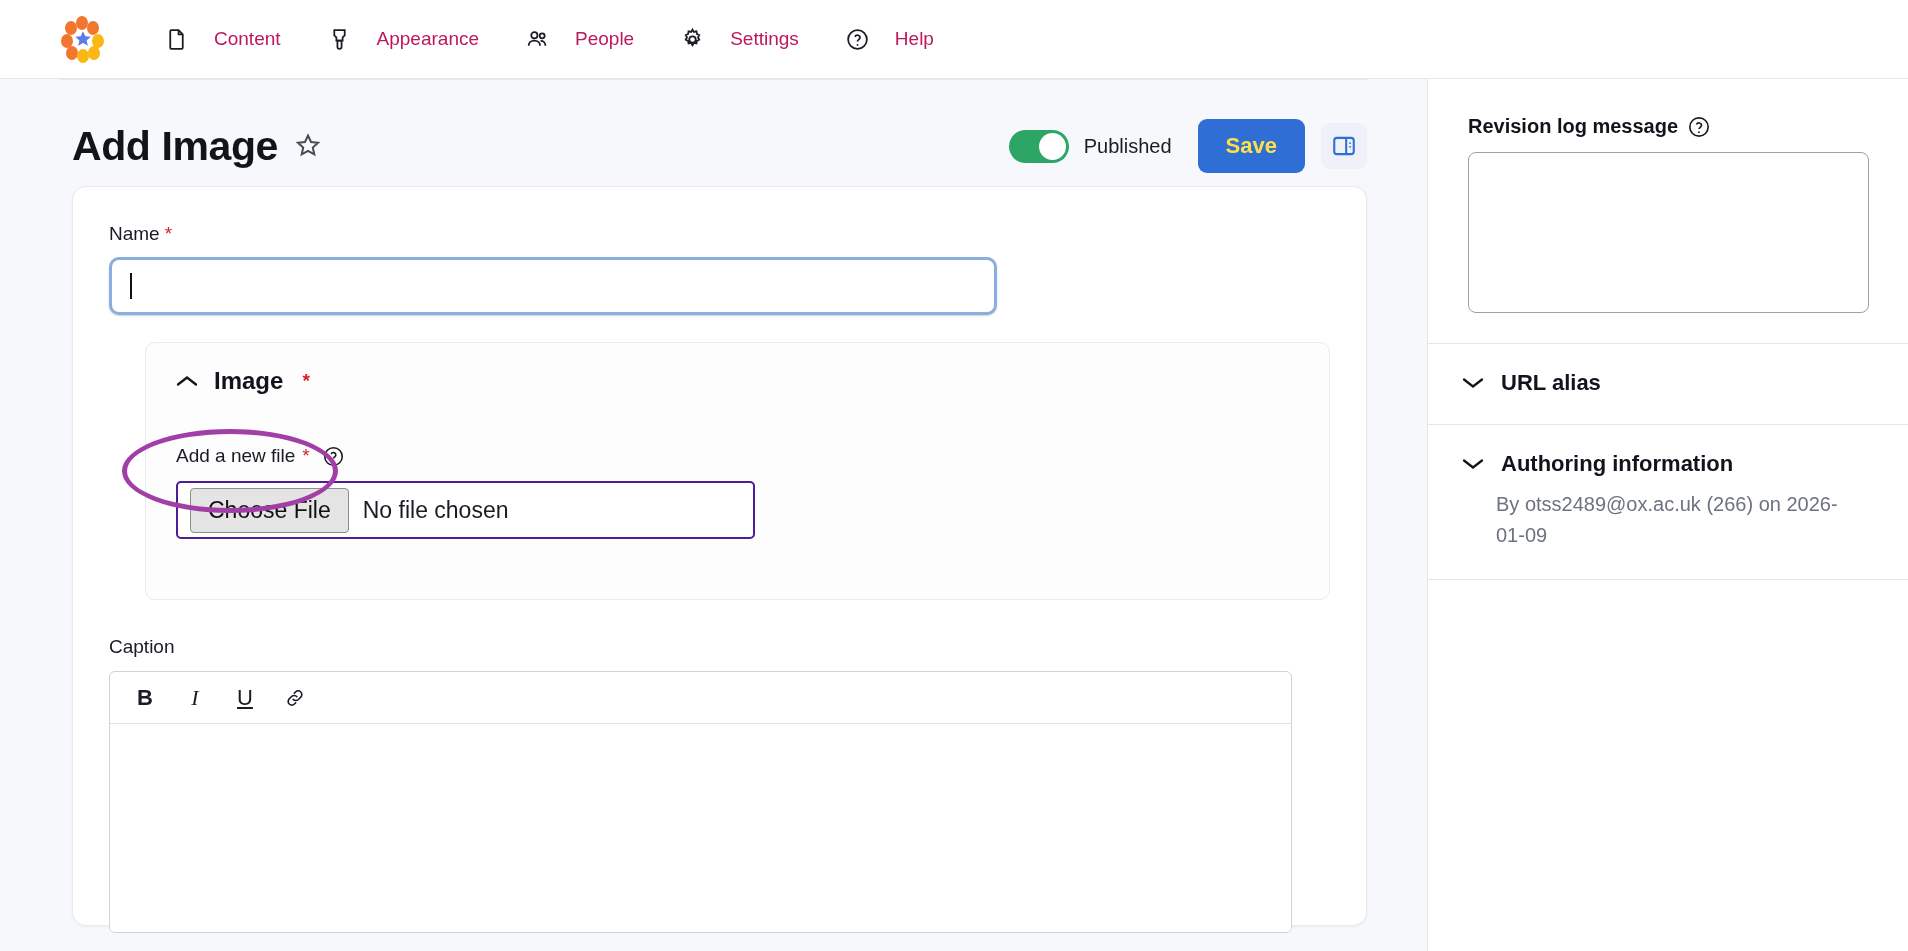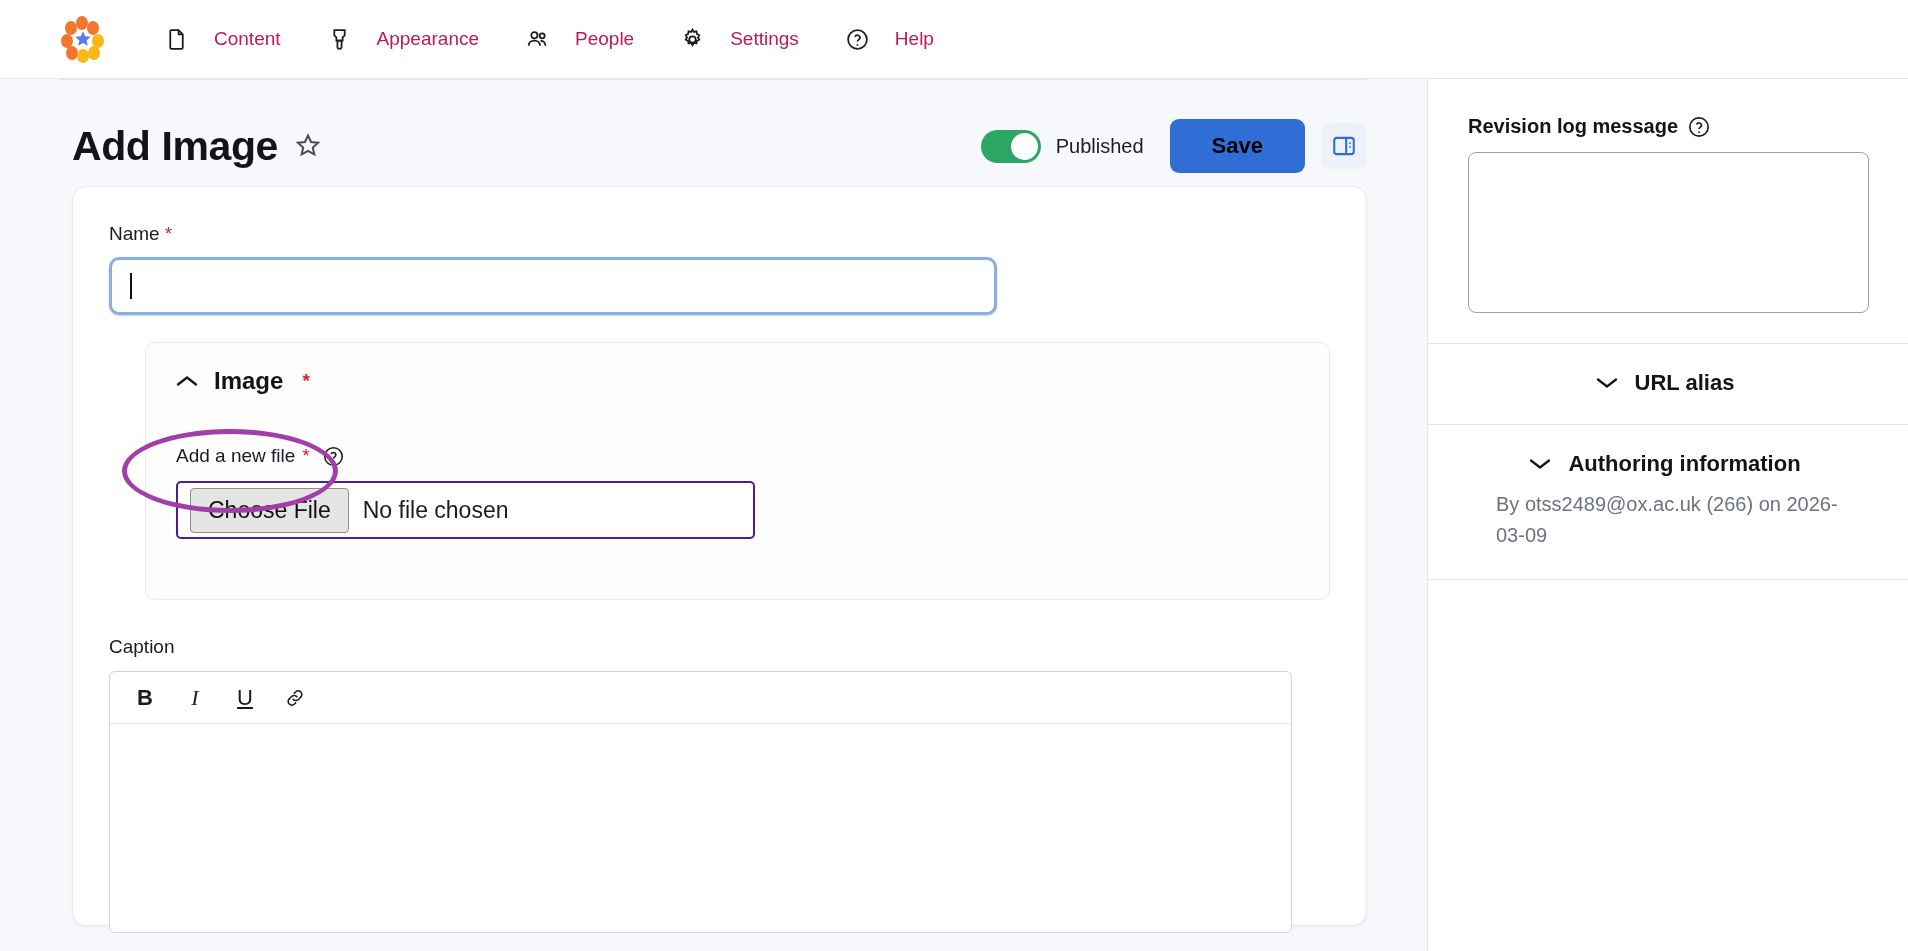--- a/index.html
+++ b/index.html
@@ -120,26 +120,26 @@
     background: #ffffff;
   }
   #published-label {
     font-size: 20px;
     margin-left: 15px;
     margin-right: 26px;
     color: #1b1b24;
   }
   #save-button {
     background: #2f6ed4;
-    color: #000000;
+    color: #fde047;
     font-size: 22px;
     font-weight: bold;
     border: none;
     border-radius: 9px;
-    padding: 14px 42px;
+    padding: 14px 28px;
     cursor: pointer;
     font-family: "Liberation Sans", sans-serif;
   }
   #panel-toggle {
     margin-left: 16px;
     width: 46px; height: 46px;
     border-radius: 9px;
     background: #eef1f9;
     display: flex;
     align-items: center;
@@ -311,21 +311,20 @@
     padding: 26px 40px 28px 34px;
   }
   .rail-head {
     display: flex;
     align-items: center;
     gap: 17px;
     cursor: pointer;
     font-size: 22px;
     font-weight: bold;
     color: #13131c;
-    justify-content: center;
   }
   .rail-body {
     margin-top: 12px;
     margin-left: 34px;
     font-size: 20px;
     color: #6c7280;
     line-height: 1.55;
     max-width: 360px;
   }
   #rail-bottom-rule { border-top: 1px solid #e6e7ea; }
@@ -504,18 +503,18 @@
       </div>
     </div>
 
     <div class="rail-section">
       <div class="rail-head">
         <svg class="chev" viewBox="0 0 22 14" fill="none" stroke="#13131c" stroke-width="2.3" stroke-linecap="round">
           <path d="M2 3.5L11 10.5l9-7"></path>
         </svg>
         <span>Authoring information</span>
       </div>
-      <div class="rail-body">By otss2489@ox.ac.uk (266) on 2026-03-09</div>
+      <div class="rail-body">By otss2489@ox.ac.uk (266) on 2026-01-09</div>
     </div>
 
     <div id="rail-bottom-rule"></div>
   </div>
 </div>
 
 </body></html>

